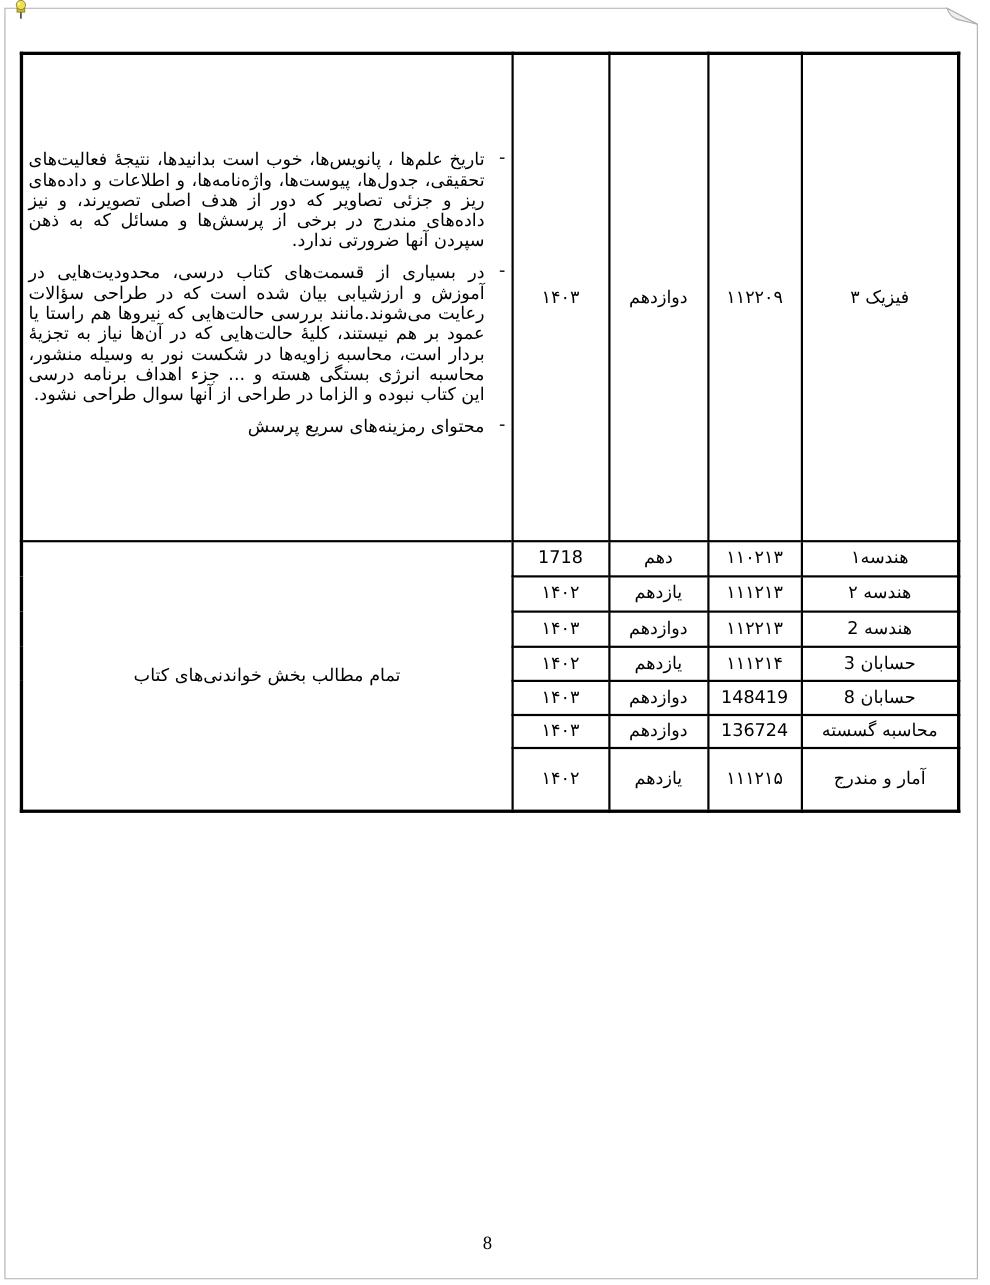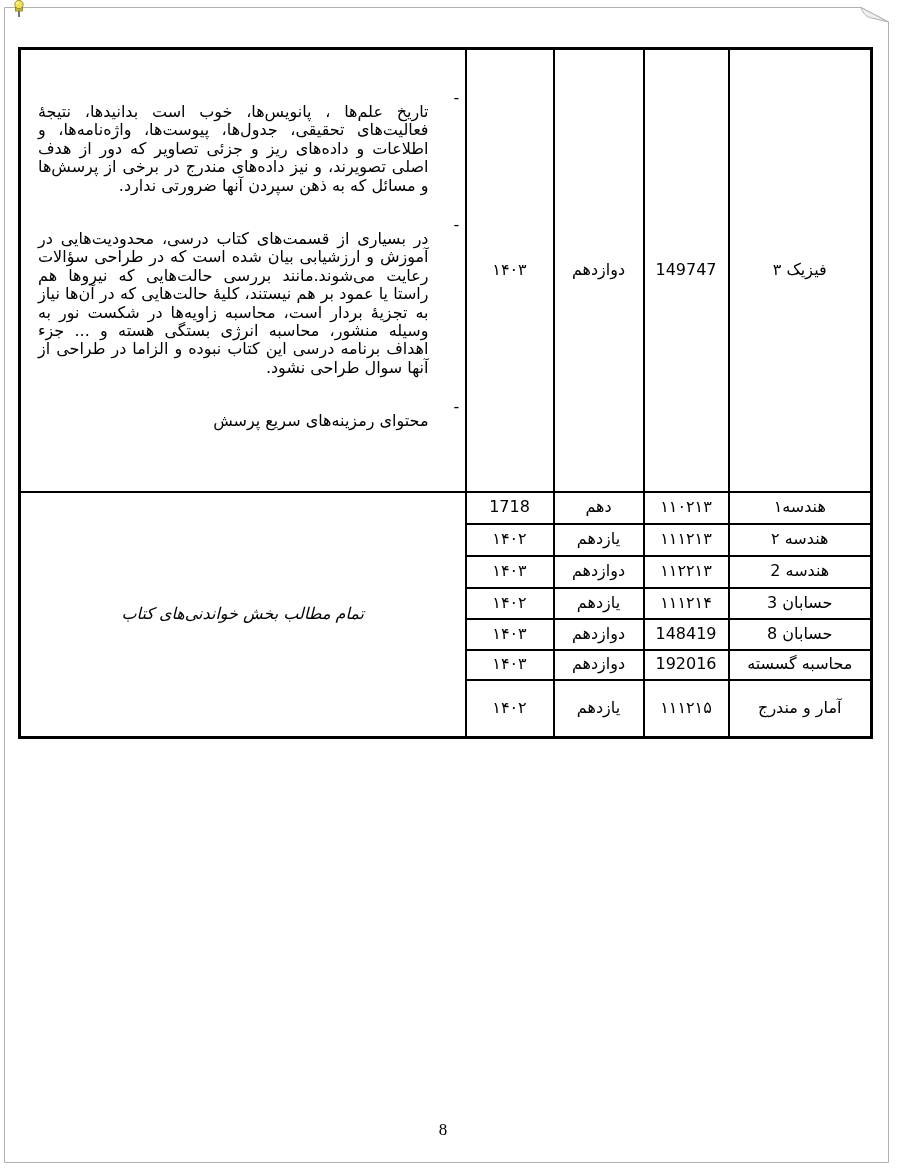--- a/index.html
+++ b/index.html
@@ -21,24 +21,24 @@
     font-size:16px;line-height:1.15;padding:2px 3px;overflow:hidden;
   }
   .h443{height:443px}.h32{height:32px}.h31{height:31px}.h30{height:30px}.h58{height:58px}
 
   td.notes-top{
     vertical-align:top;text-align:justify;
     padding:8px 12px 4px 16px;font-size:15.5px;line-height:26px;
   }
   .bullet{display:flex;direction:rtl;gap:9px;margin:0 0 7px 0;}
   .bullet .dash{flex:0 0 10px;text-align:center;}
-  .bullet p{flex:1;margin:14px;text-align:justify;text-justify:inter-word;}
+  .bullet p{flex:1;margin:2px;text-align:justify;text-justify:inter-word;}
 
   td.notes-bottom{
-    text-align:center;padding-left:170px;padding-right:10px;font-size:16px;font-style:italic;
+    text-align:center;padding-left:170px;padding-right:10px;font-size:16px;
   }
 
   
   #footer-pageno{
     position:absolute;left:0;top:1120px;width:886px;text-align:center;
     font-family:"Liberation Serif","DejaVu Serif",serif;font-size:17px;
   }
 </style>
 </head>
 <body>
@@ -58,21 +58,21 @@
   <colgroup>
     <col style="width:143px">
       <col style="width:85px">
       <col style="width:90px">
     <col style="width:88px">
       <col style="width:446px">
   </colgroup>
   <tbody>
     <tr class="h443">
       <td><span>فیزیک ۳</span></td>
-      <td><span>149747</span></td>
+      <td><span>۱۱۲۲۰۹</span></td>
       <td><span>دوازدهم</span></td>
       <td><span>۱۴۰۳</span></td>
       <td class="notes-top">
         <div class="bullet">
           <span class="dash">-</span>
           <p>تاریخ علم‌ها ، پانویس‌ها، خوب است بدانیدها، نتیجهٔ فعالیت‌های تحقیقی، جدول‌ها، پیوست‌ها، واژه‌نامه‌ها، و اطلاعات و داده‌های ریز و جزئی تصاویر که دور از هدف اصلی تصویرند، و نیز داده‌های مندرج در برخی از پرسش‌ها و مسائل که به ذهن سپردن آنها ضرورتی ندارد.</p>
         </div>
         <div class="bullet">
           <span class="dash">-</span>
           <p>در بسیاری از قسمت‌های کتاب درسی، محدودیت‌هایی در آموزش و ارزشیابی بیان شده است که در طراحی سؤالات رعایت می‌شوند.مانند بررسی حالت‌هایی که نیروها هم راستا یا عمود بر هم نیستند، کلیهٔ حالت‌هایی که در آن‌ها نیاز به تجزیهٔ بردار است، محاسبه زاویه‌ها در شکست نور به وسیله منشور، محاسبه انرژی بستگی هسته و ... جزء اهداف برنامه درسی این کتاب نبوده و الزاما در طراحی از آنها سوال طراحی نشود.</p>
@@ -112,21 +112,21 @@
       <td><span>۱۴۰۲</span></td>
     </tr>
     <tr class="h31">
       <td><span>حسابان 8</span></td>
       <td><span>148419</span></td>
       <td><span>دوازدهم</span></td>
       <td><span>۱۴۰۳</span></td>
     </tr>
     <tr class="h30">
       <td><span>محاسبه گسسته</span></td>
-      <td><span>192016</span></td>
+      <td><span>136724</span></td>
       <td><span>دوازدهم</span></td>
       <td><span>۱۴۰۳</span></td>
     </tr>
     <tr class="h58">
       <td><span>آمار و مندرج</span></td>
       <td><span>۱۱۱۲۱۵</span></td>
       <td><span>یازدهم</span></td>
       <td><span>۱۴۰۲</span></td>
     </tr>
   </tbody>

